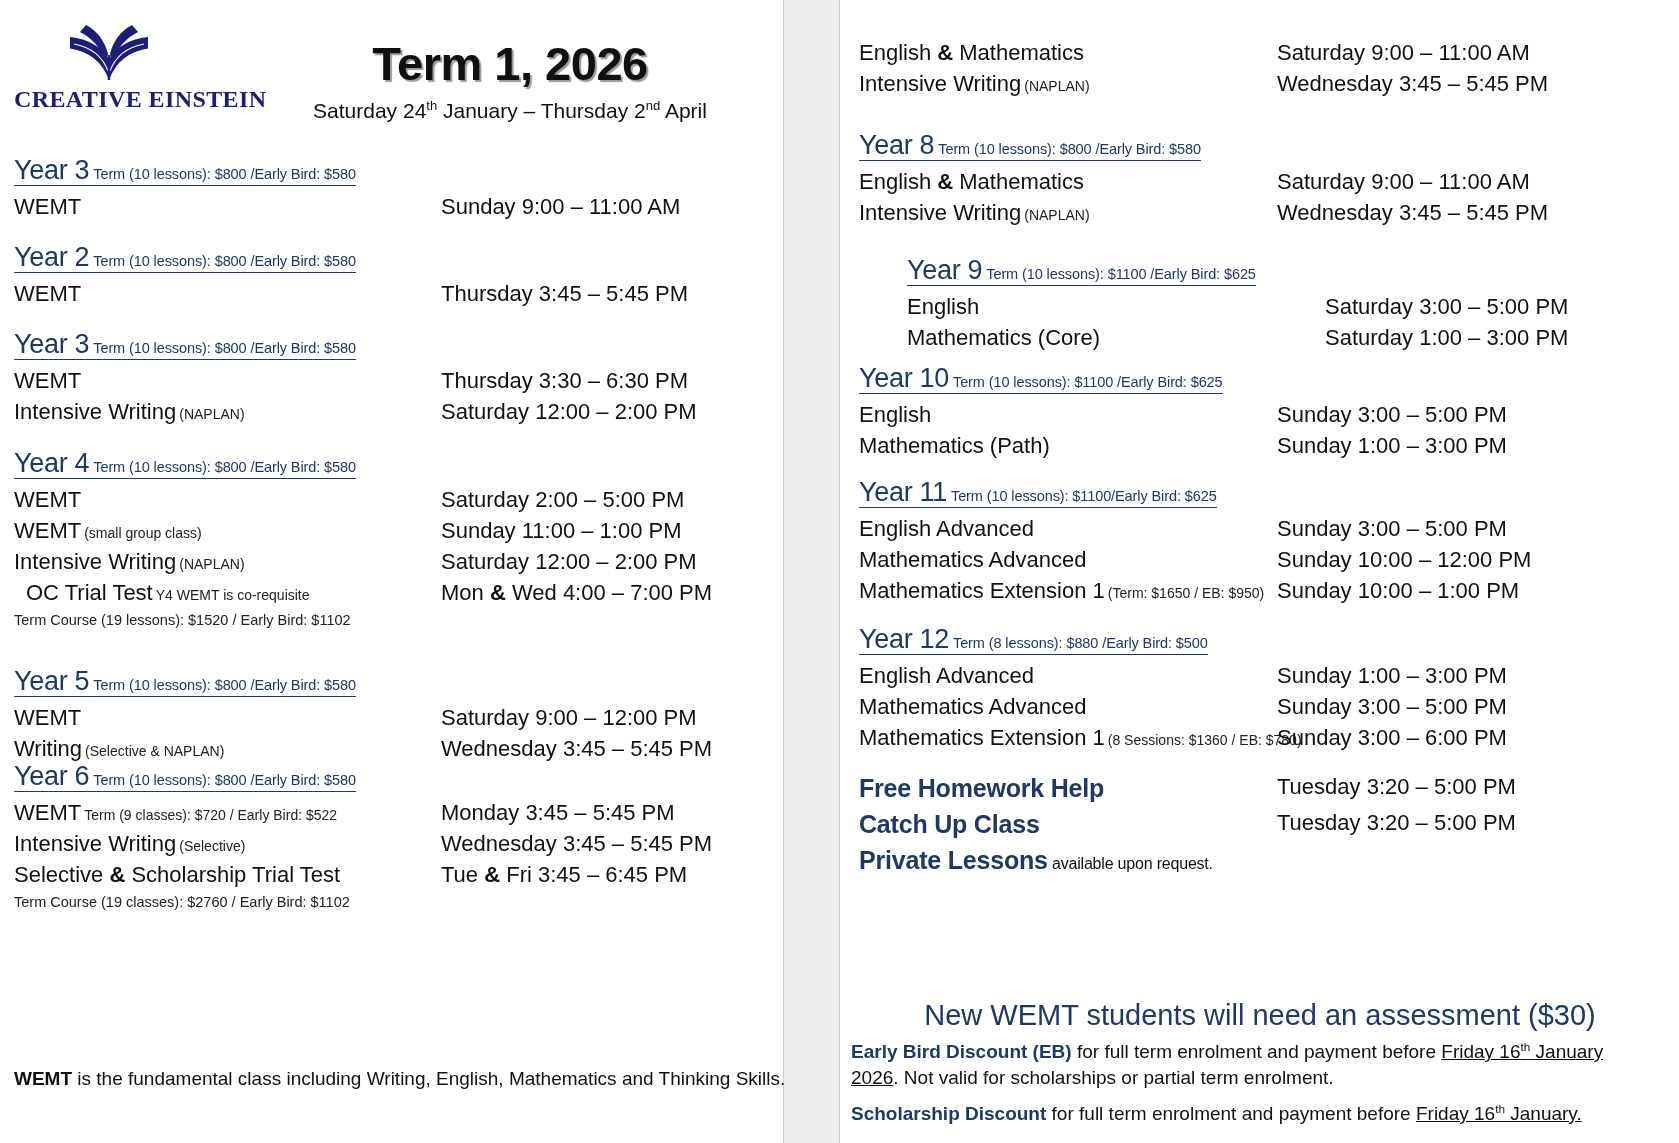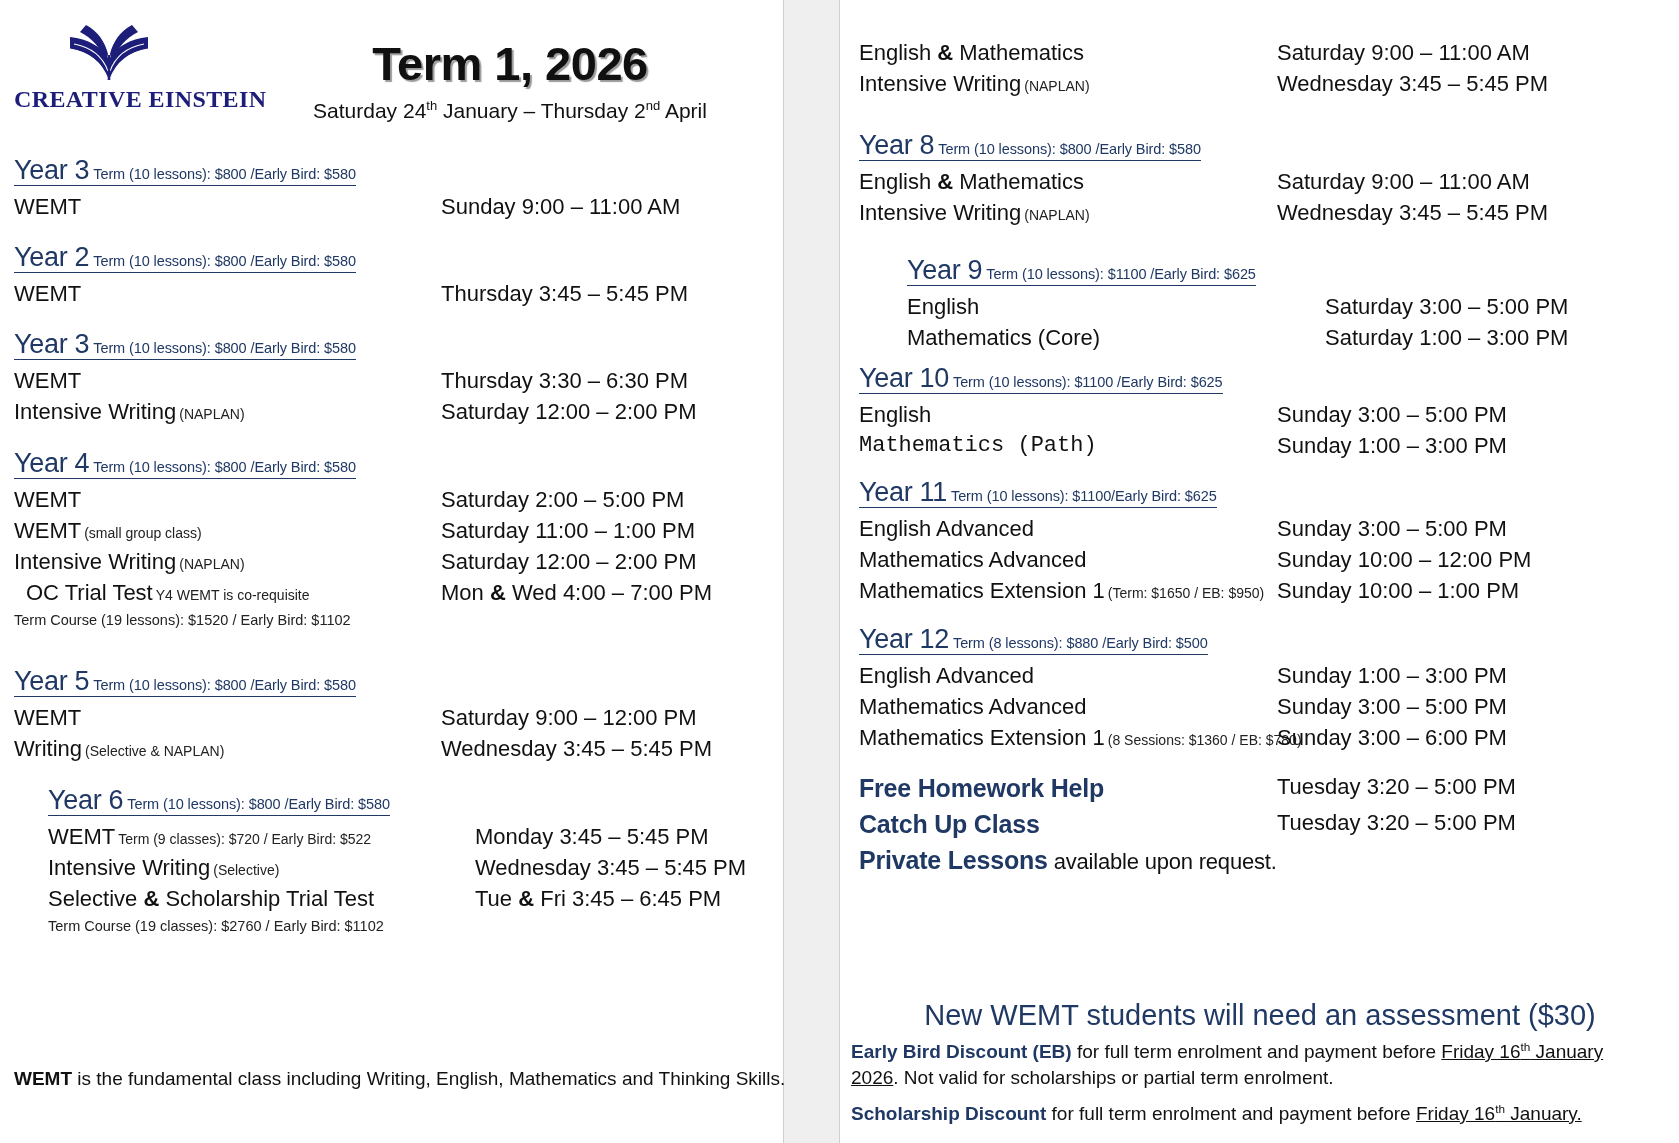--- a/index.html
+++ b/index.html
@@ -122,21 +122,21 @@
   .blue-head {
     font-size: 25px;
     color: #1f3864;
     font-weight: 600;
     letter-spacing: -.2px;
     white-space: nowrap;
   }
   .blue-head .plain {
     font-weight: normal;
     color: #111;
-    font-size: 22px;
+    font-size: 16px;
   }
   .assess {
     position: absolute; left: 0; top: 999px; width: 838px;
     text-align: center;
     font-size: 29px;
     color: #1f3864;
     white-space: nowrap;
   }
   .disc {
     position: absolute;
@@ -199,21 +199,21 @@
               <div class="row-time" style="left: 441px;">Saturday 12:00 – 2:00 PM</div>
             </div>
           </div></div>
         <div class="year-block" style="top: 449px;"><div class="year-head" style="margin-left: 14px;"><span class="year-name">Year 4</span><span class="year-price">Term (10 lessons): $800 /Early Bird: $580</span></div><div style="margin-top: 8px;">
             <div class="row">
               <div class="row-label" style="left: 14px;">WEMT</div>
               <div class="row-time" style="left: 441px;">Saturday 2:00 – 5:00 PM</div>
             </div>
             <div class="row">
               <div class="row-label" style="left: 14px;">WEMT<span class="row-note">(small group class)</span></div>
-              <div class="row-time" style="left: 441px;">Saturday 11:00 – 1:00 PM</div>
+              <div class="row-time" style="left: 441px;">Sunday 11:00 – 1:00 PM</div>
             </div>
             <div class="row">
               <div class="row-label" style="left: 14px;">Intensive Writing<span class="row-note">(NAPLAN)</span></div>
               <div class="row-time" style="left: 441px;">Saturday 12:00 – 2:00 PM</div>
             </div>
             <div class="row">
               <div class="row-label" style="left: 14px; margin-left: 12px;">OC Trial Test<span class="row-note">Y4 WEMT is co-requisite</span></div>
               <div class="row-time" style="left: 441px;">Mon <span class="amp-bold">&amp;</span> Wed 4:00 – 7:00 PM</div>
             </div>
             <div class="sub-note" style="margin-left: 14px;">Term Course (19 lessons): $1520 / Early Bird: $1102</div>
@@ -221,21 +221,21 @@
         <div class="year-block" style="top: 667px;"><div class="year-head" style="margin-left: 14px;"><span class="year-name">Year 5</span><span class="year-price">Term (10 lessons): $800 /Early Bird: $580</span></div><div style="margin-top: 8px;">
             <div class="row">
               <div class="row-label" style="left: 14px;">WEMT</div>
               <div class="row-time" style="left: 441px;">Saturday 9:00 – 12:00 PM</div>
             </div>
             <div class="row">
               <div class="row-label" style="left: 14px;">Writing<span class="row-note">(Selective &amp; NAPLAN)</span></div>
               <div class="row-time" style="left: 441px;">Wednesday 3:45 – 5:45 PM</div>
             </div>
           </div></div>
-        <div class="year-block" style="top: 786px; padding-left: 34px;"><div class="year-head" style="margin-left: 14px;"><span class="year-name">Year 6</span><span class="year-price">Term (10 lessons): $800 /Early Bird: $580</span></div><div style="margin-top: 8px;">
+        <div class="year-block" style="top: 762px;"><div class="year-head" style="margin-left: 14px;"><span class="year-name">Year 6</span><span class="year-price">Term (10 lessons): $800 /Early Bird: $580</span></div><div style="margin-top: 8px;">
             <div class="row">
               <div class="row-label" style="left: 14px;">WEMT<span class="row-note">Term (9 classes): $720 / Early Bird: $522</span></div>
               <div class="row-time" style="left: 441px;">Monday 3:45 – 5:45 PM</div>
             </div>
             <div class="row">
               <div class="row-label" style="left: 14px;">Intensive Writing<span class="row-note">(Selective)</span></div>
               <div class="row-time" style="left: 441px;">Wednesday 3:45 – 5:45 PM</div>
             </div>
             <div class="row">
               <div class="row-label" style="left: 14px;">Selective <span class="amp-bold">&amp;</span> Scholarship Trial Test</div>
@@ -282,21 +282,21 @@
               <div class="row-label" style="left: 18px;">Mathematics (Core)</div>
               <div class="row-time" style="left: 436px;">Saturday 1:00 – 3:00 PM</div>
             </div>
           </div></div>
         <div class="year-block" style="top: 364px;"><div class="year-head" style="margin-left: 18px;"><span class="year-name">Year 10</span><span class="year-price">Term (10 lessons): $1100 /Early Bird: $625</span></div><div style="margin-top: 8px;">
             <div class="row">
               <div class="row-label" style="left: 18px;">English</div>
               <div class="row-time" style="left: 436px;">Sunday 3:00 – 5:00 PM</div>
             </div>
             <div class="row">
-              <div class="row-label" style="left: 18px; font-family: Liberation Mono, monospace;">Mathematics (Path)</div>
+              <div class="row-label" style="left: 18px;">Mathematics (Path)</div>
               <div class="row-time" style="left: 436px;">Sunday 1:00 – 3:00 PM</div>
             </div>
           </div></div>
         <div class="year-block" style="top: 478px;"><div class="year-head" style="margin-left: 18px;"><span class="year-name">Year 11</span><span class="year-price">Term (10 lessons): $1100/Early Bird: $625</span></div><div style="margin-top: 8px;">
             <div class="row">
               <div class="row-label" style="left: 18px;">English Advanced</div>
               <div class="row-time" style="left: 436px;">Sunday 3:00 – 5:00 PM</div>
             </div>
             <div class="row">
               <div class="row-label" style="left: 18px;">Mathematics Advanced</div>

